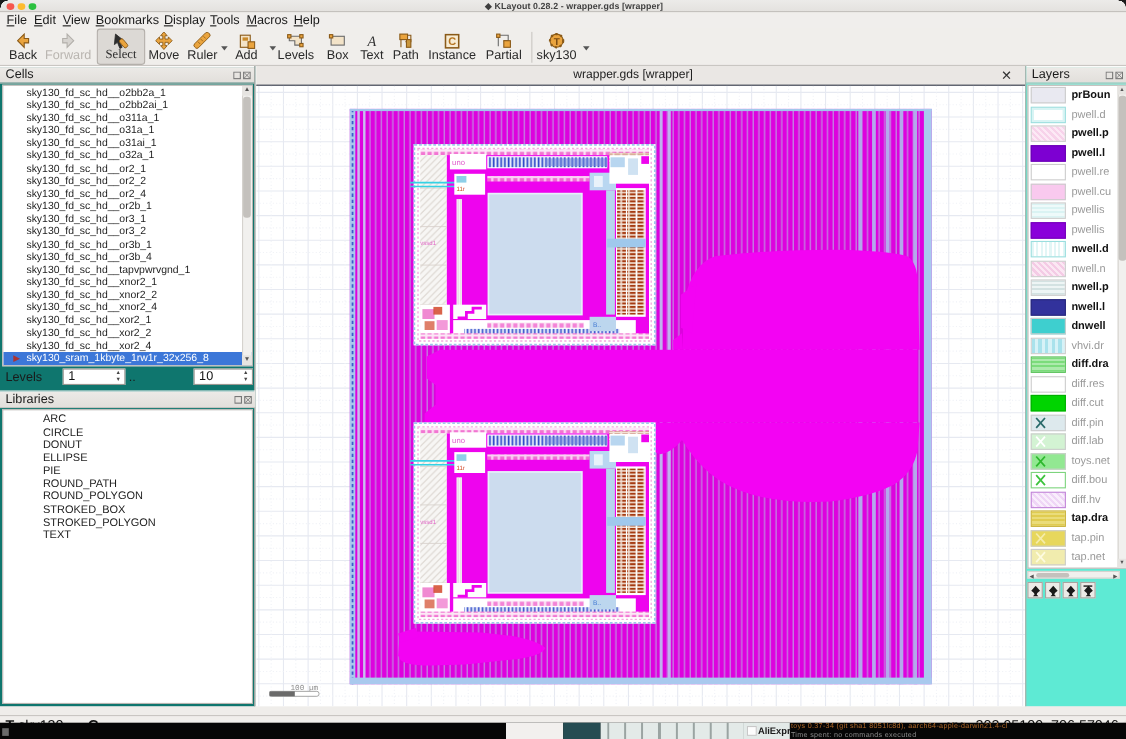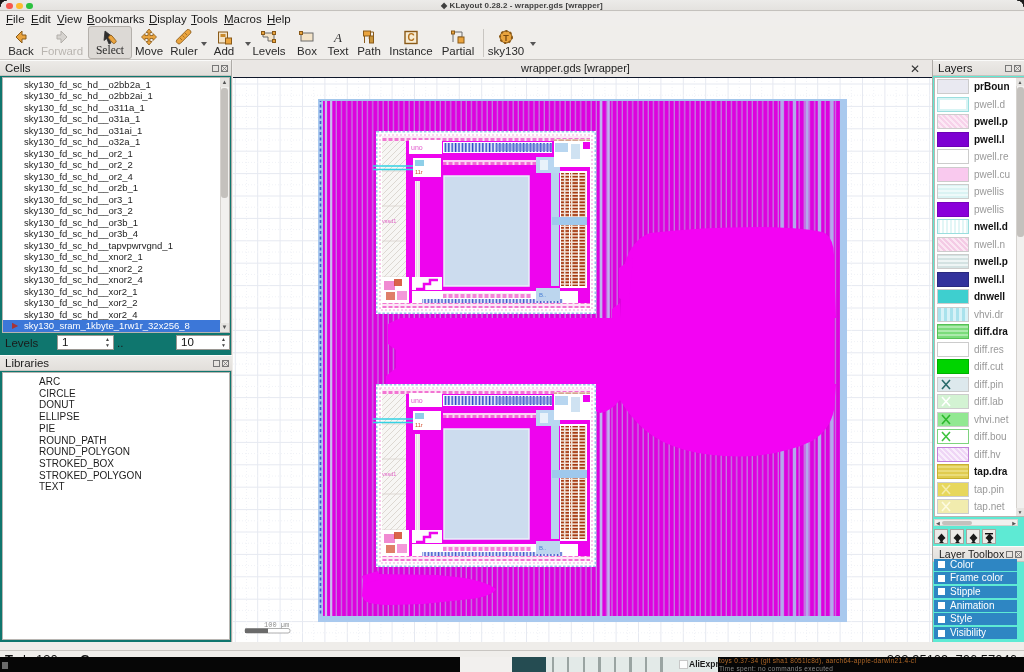--- a/index.html
+++ b/index.html
@@ -448,21 +448,21 @@
           </svg>
         </div>
         <div class="lname">diff.lab</div>
       </div>
       <div class="lay" style="top:332.5px">
         <div class="sw" style="background:#92e892;">
           <svg width="30" height="13" viewBox="0 0 30 13" style="position:absolute;left:0;top:0;">
             <path d="M4 2 L12 11 M12 2 L4 11" stroke="#2db82d" stroke-width="1.6" fill="none"></path>
           </svg>
         </div>
-        <div class="lname">vhvi.net</div>
+        <div class="lname">toys.net</div>
       </div>
       <div class="lay" style="top:350px">
         <div class="sw" style="background:#ffffff;border-color:#7dd47d;">
           <svg width="30" height="13" viewBox="0 0 30 13" style="position:absolute;left:0;top:0;">
             <path d="M4 2 L12 11 M12 2 L4 11" stroke="#3ec43e" stroke-width="1.6" fill="none"></path>
           </svg>
         </div>
         <div class="lname">diff.bou</div>
       </div>
       <div class="lay" style="top:367.5px">
@@ -507,33 +507,20 @@
           <path d="M5.5 0.5 L9.5 5 Q6.5 7 6.5 8.5 L8 10 L3 10 L4.5 8.5 Q4.5 7 1.5 5 Z" fill="#1a1a1a"></path>
         </svg></div>
       <div style="position:absolute;left:33px;top:10px;width:14px;height:15px;background:#eceae7;border:1px solid #a8a5a1;text-align:center;"><svg width="11" height="11" viewBox="0 0 11 11" style="margin-top:1px;">
           <path d="M5.5 0.5 L9.5 5 Q6.5 7 6.5 8.5 L8 10 L3 10 L4.5 8.5 Q4.5 7 1.5 5 Z" fill="#1a1a1a"></path>
         </svg></div>
       <div style="position:absolute;left:49px;top:10px;width:14px;height:15px;background:#eceae7;border:1px solid #a8a5a1;text-align:center;"><svg width="11" height="11" viewBox="0 0 11 11" style="margin-top:1px;">
           <path d="M5.5 0.5 L9.5 5 Q6.5 7 6.5 8.5 L8 10 L3 10 L4.5 8.5 Q4.5 7 1.5 5 Z" fill="#1a1a1a"></path>
           <rect x="1" y="0" width="8" height="1.4" fill="#111"></rect>
         </svg></div>
     </div>
-  <div id="layertoolbox">
-    <div class="phead" style="top:0; padding-left:6px; font-size:10.5px;">Layer Toolbox<svg class="picons" viewBox="0 0 16 8">
-          <rect x="0.5" y="0.5" width="6" height="6" fill="none" stroke="#777"></rect>
-          <rect x="9.5" y="0.5" width="6" height="6" fill="none" stroke="#777"></rect>
-          <path d="M10 1 l5 5 M15 1 l-5 5" stroke="#777" stroke-width="0.8"></path>
-        </svg></div>
-    <div class="bluerow" style="top:12.5px;">Color</div>
-    <div class="bluerow" style="top:26.2px;">Frame color</div>
-    <div class="bluerow" style="top:39.9px;">Stipple</div>
-    <div class="bluerow" style="top:53.6px;">Animation</div>
-    <div class="bluerow" style="top:67.3px;">Style</div>
-    <div class="bluerow" style="top:81px;">Visibility</div>
-  </div>
 </div>
 
 <div class="abs" id="statusbar">
   <span style="position:absolute; left:5px; top:1px;"><b>T</b> sky130</span>
   <span style="position:absolute; left:80px; top:1px;"><b>G</b></span>
   <span style="position:absolute; right:7px; top:1px;"><b>xy</b>&nbsp; -202.95109&nbsp; 706.57046</span>
   <div style="position:absolute; right:0; top:3px; width:0; height:0; border-left:12px solid transparent; border-bottom:11px solid #e8e5e1;"></div>
 </div>
 <div class="abs" id="terminal">
   <div style="position:absolute;left:460px;top:0;width:52px;height:15px;background:#f2f0ee;"></div>

